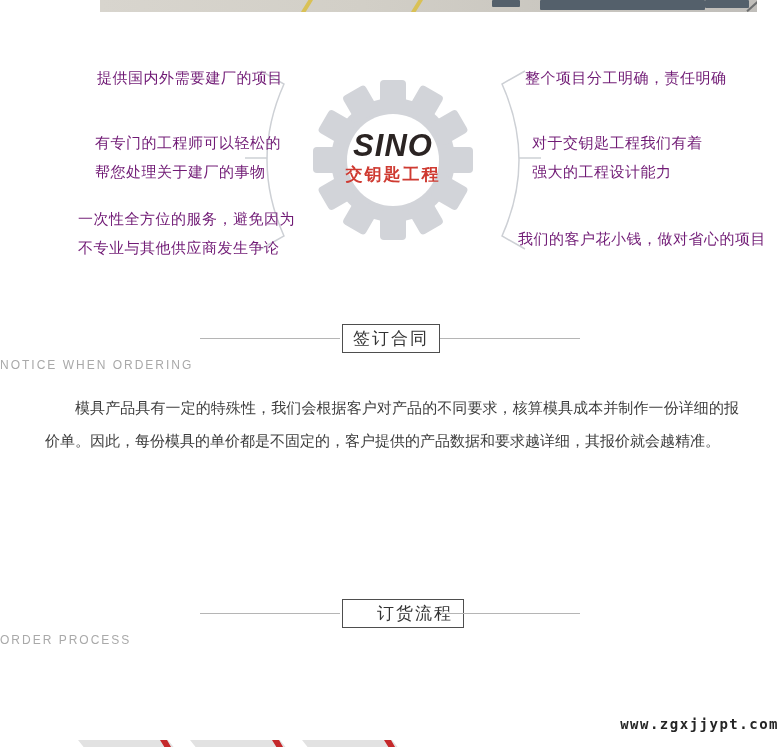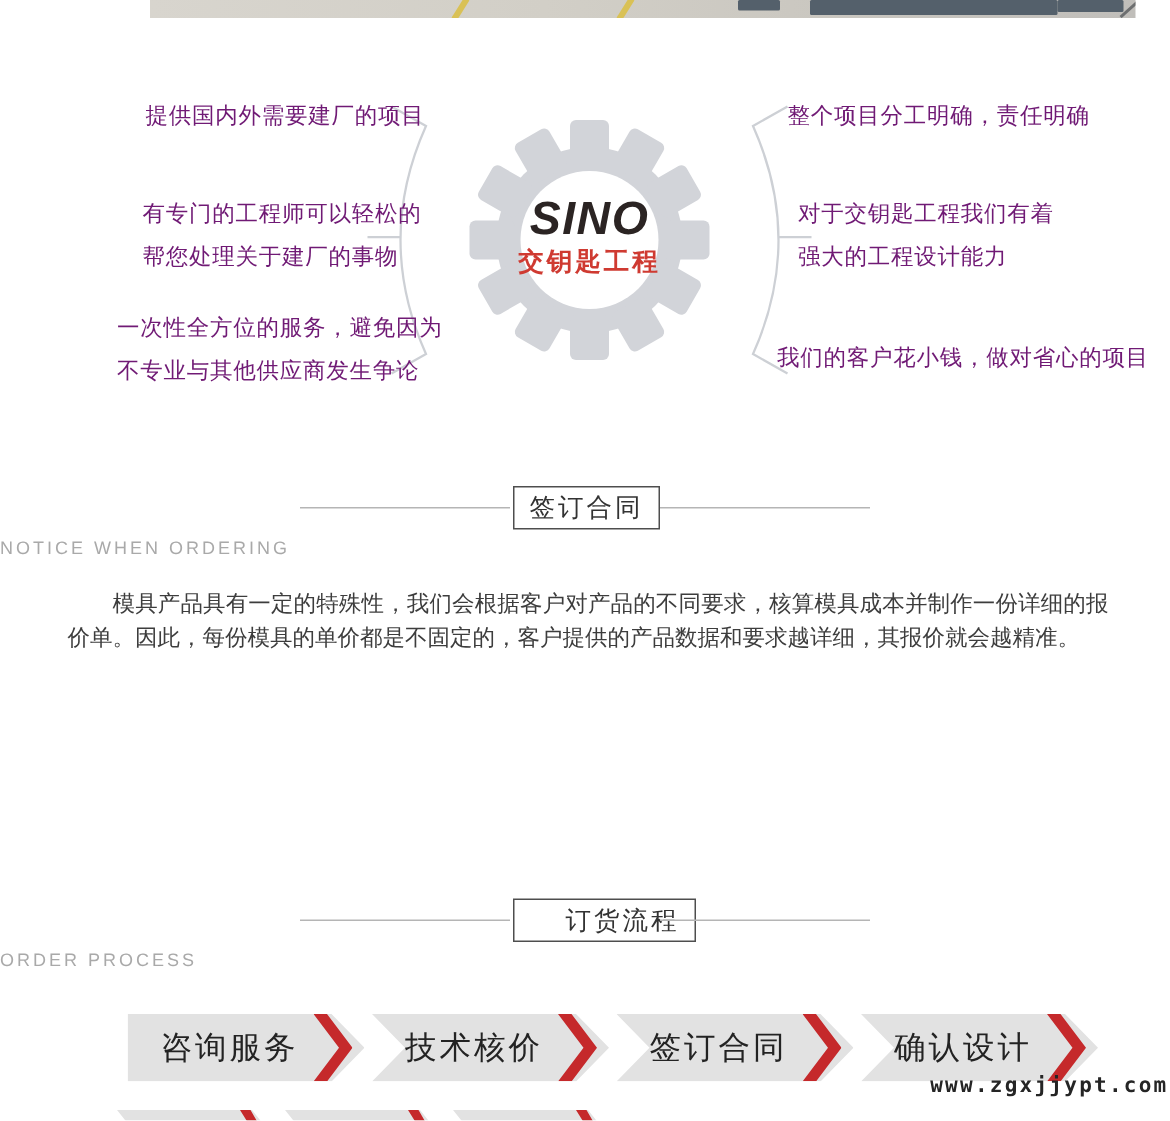--- a/index.html
+++ b/index.html
@@ -21,21 +21,21 @@
 
   
   .sec-line{position:absolute;height:1px;background:#b5b5b5;width:140px;}
   .sec-box{position:absolute;left:342px;width:96px;height:27px;border:1px solid #4e4e4e;
            text-align:center;line-height:27px;font-size:17px;color:#333;letter-spacing:2px;}
   .sec-sub{position:absolute;left:0;width:617px;font-size:12px;
            color:#a9a9a9;letter-spacing:2px;}
 
   
   .body-text{position:absolute;left:45px;top:391px;width:694px;font-size:15px;
-             line-height:23px;color:#3d3d3d;text-align:justify;}
+             line-height:33px;color:#3d3d3d;text-align:justify;}
   .body-text p{margin:0;text-indent:2em;}
 
   
   .steps-row{position:absolute;left:0;width:780px;height:45px;}
   .step{position:absolute;top:0;height:45px;background:#e2e2e2;}
   .step .lbl{display:block;height:45px;line-height:45px;text-align:center;
              padding-right:22px;font-size:21px;color:#232323;letter-spacing:2px;}
   .step.first{clip-path:polygon(0 0,calc(100% - 22px) 0,100% 50%,calc(100% - 22px) 100%,0 100%);}
   .step.notch{clip-path:polygon(0 0,calc(100% - 22px) 0,100% 50%,calc(100% - 22px) 100%,0 100%,22px 50%);}
   .chev{position:absolute;right:8px;top:0;width:26px;height:45px;background:#c5292b;
@@ -111,38 +111,20 @@
 
   <div class="body-text">
     <p>模具产品具有一定的特殊性，我们会根据客户对产品的不同要求，核算模具成本并制作一份详细的报价单。因此，每份模具的单价都是不固定的，客户提供的产品数据和要求越详细，其报价就会越精准。</p>
   </div>
 
   <div class="sec-line" style="left:200px;top:613px;"></div>
   <div class="sec-box" style="top:599px;padding-left:24px;">订货流程</div>
   <div class="sec-line" style="left:440px;top:613px;"></div>
   <div class="sec-sub" style="top:633px;">ORDER PROCESS</div>
 
-  <div class="steps-row" style="top:676px;">
-    <div class="step first" style="left:85px;width:158px;">
-      <span class="lbl">咨询服务</span>
-      <span class="chev"></span>
-    </div>
-    <div class="step notch" style="left:248px;width:158px;">
-      <span class="lbl">技术核价</span>
-      <span class="chev"></span>
-    </div>
-    <div class="step notch" style="left:411px;width:158px;">
-      <span class="lbl">签订合同</span>
-      <span class="chev"></span>
-    </div>
-    <div class="step notch" style="left:574px;width:158px;">
-      <span class="lbl">确认设计</span>
-      <span class="chev"></span>
-    </div>
-  </div>
 
   <div class="steps-row" style="top:740px;">
     <div class="step small" style="left:78px;">
       <span class="chev"></span>
     </div>
     <div class="step small" style="left:190px;">
       <span class="chev"></span>
     </div>
     <div class="step small" style="left:302px;">
       <span class="chev"></span>

